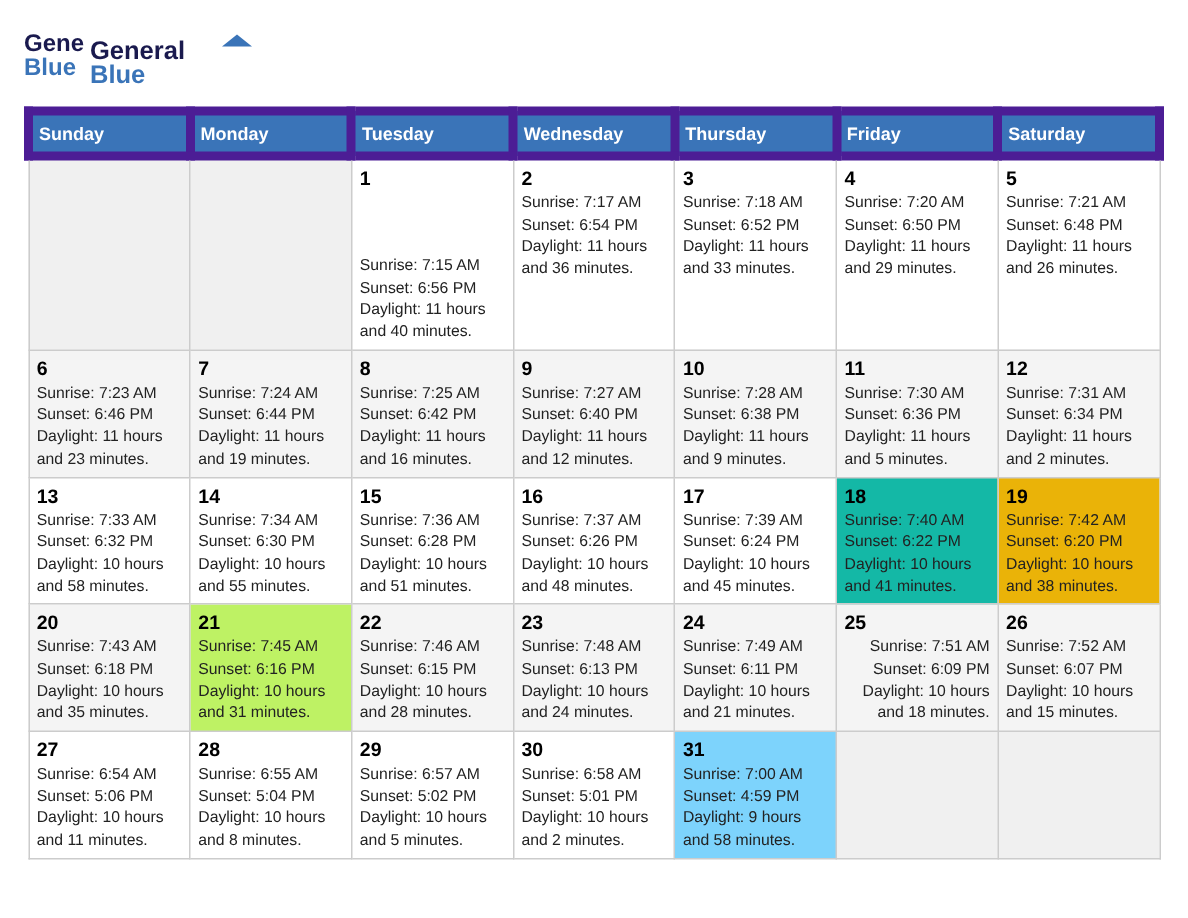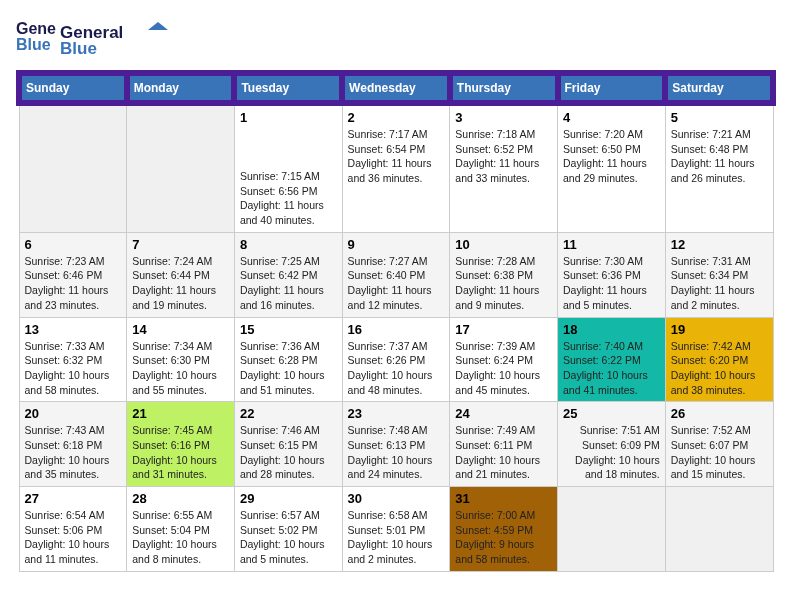--- a/index.html
+++ b/index.html
@@ -301,21 +301,21 @@
           <div class="day-info" style="white-space: pre-line;">Sunrise: 6:57 AM
 Sunset: 5:02 PM
 Daylight: 10 hours and 5 minutes.</div>
         </td>
         <td style="background: rgb(255, 255, 255);">
           <span class="day-number">30</span>
           <div class="day-info" style="white-space: pre-line;">Sunrise: 6:58 AM
 Sunset: 5:01 PM
 Daylight: 10 hours and 2 minutes.</div>
         </td>
-        <td style="background: #a16207; margin-top: 26px;">
+        <td style="background: #7dd3fc; margin-top: 26px;">
           <span class="day-number">31</span>
           <div class="day-info" style="white-space: pre-line;">Sunrise: 7:00 AM
 Sunset: 4:59 PM
 Daylight: 9 hours and 58 minutes.</div>
         </td>
         <td class="empty-cell" style="background: rgb(238, 238, 238);"></td>
         <td class="empty-cell" style="background: rgb(238, 238, 238);"></td>
       </tr>
     </tbody>
 </table>

